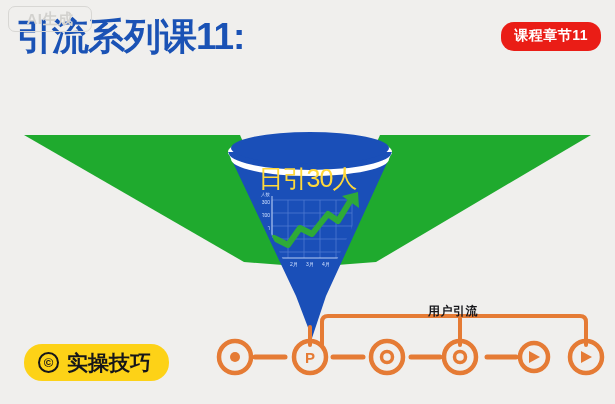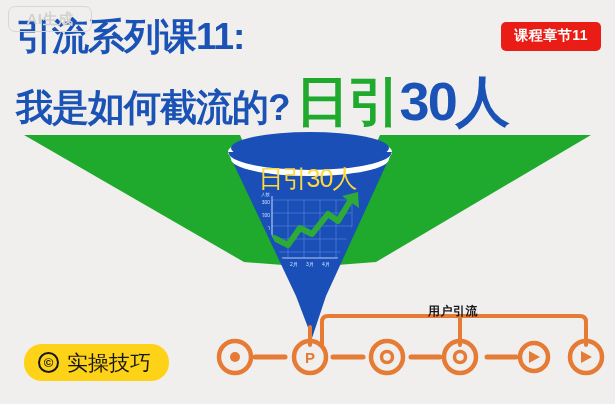--- a/index.html
+++ b/index.html
@@ -86,21 +86,21 @@
   
   #chapter-badge {
     position: absolute;
     right: 14px;
     top: 22px;
     background: #ea1d16;
     color: #ffffff;
     font-size: 14px;
     font-weight: bold;
     padding: 5px 13px 6px 13px;
-    border-radius: 5px;
+    border-radius: 13px;
     z-index: 25;
     white-space: nowrap;
     letter-spacing: 0.5px;
   }
   
   #art {
     position: absolute;
     left: 0;
     top: 0;
     width: 615px;
@@ -155,21 +155,21 @@
     align-items: center;
     justify-content: center;
     font-size: 13px;
     font-weight: bold;
     color: #15151a;
     box-sizing: border-box;
     line-height: 1;
   }
   #skill-badge-text {
     font-size: 21px;
-    font-weight: normal;
+    font-weight: bold;
     color: #15151a;
     letter-spacing: 0px;
   }
 </style>
 </head>
 <body>
 
 <div id="poster">
 
   <svg id="art" viewBox="0 0 615 404">
@@ -277,27 +277,20 @@
       </g>
     </g>
   </svg>
 
   <div id="watermark">
     <span>AI生成</span>
   </div>
 
   <div id="headline">
     <div class="hl-line" id="hl-line1">引流系列课11:</div>
-    <div class="hl-line" id="hl-line2">
-      <span>我是如何截流的?</span>
-      <span id="hl-line2-right">
-        <span class="big-green">日引</span>
-        <span class="big-blue">30人</span>
-      </span>
-    </div>
   </div>
 
   <div id="chapter-badge">课程章节11</div>
 
   <div id="funnel-label">日引30人</div>
 
   <div id="flow-label">用户引流</div>
 
   <div id="skill-badge">
     <span id="skill-badge-icon">©</span>

